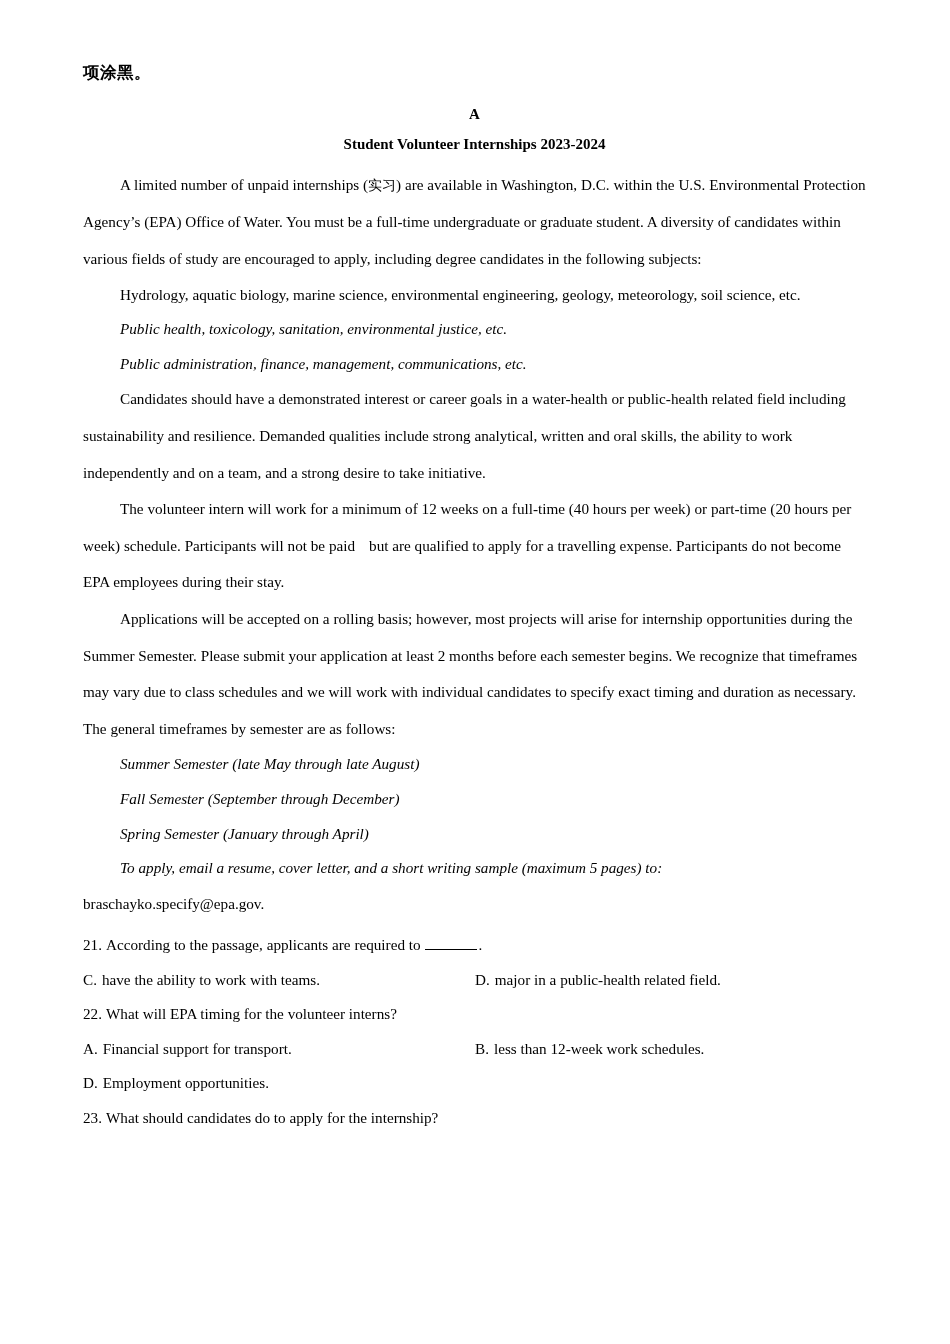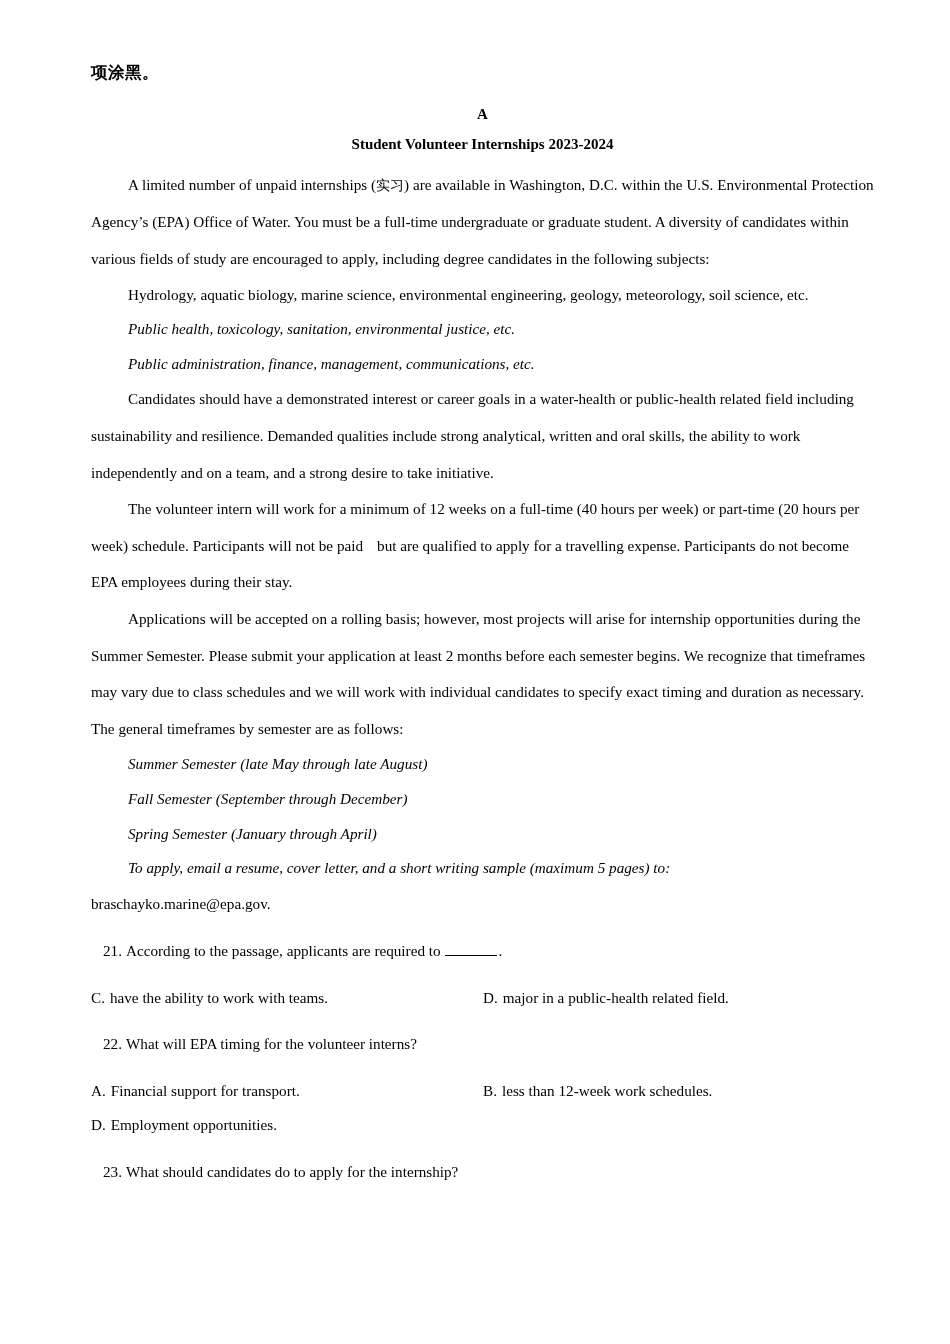--- a/index.html
+++ b/index.html
@@ -16,21 +16,21 @@
   }
   .page {
     position: relative;
     width: 950px;
     height: 1344px;
     box-sizing: border-box;
     padding: 0;
   }
   .content {
     position: absolute;
-    left: 91px;
+    left: 83px;
     top: 62px;
     width: 783px;
   }
   .cn-head {
     font-family: "DejaVu Sans", "Liberation Sans", sans-serif;
     font-size: 16.5px;
     font-weight: bold;
     line-height: 1.3;
     margin: 0 0 22px 0;
     letter-spacing: 0.5px;
@@ -69,21 +69,21 @@
     margin: 0;
     font-size: 15.2px;
     line-height: 34.6px;
     text-indent: 37px;
     font-style: italic;
   }
   .questions {
     margin-top: 6px;
   }
   p.question {
-    margin: 12px;
+    margin: 0;
     font-size: 15.2px;
     line-height: 34.5px;
     text-indent: 0;
   }
   .qnum { margin-right: 4px; }
   .blank-line {
     display: inline-block;
     width: 52px;
     border-bottom: 1px solid #000;
     height: 0.85em;
@@ -130,21 +130,21 @@
 
     <p class="body-para"><span>The volunteer intern will work for a minimum of 12 weeks on a full-time (40 hours per week) or part-time (20 hours per week) schedule. Participants will not be paid</span><span class="wide-gap"></span><span>but are qualified to apply for a travelling expense. Participants do not become EPA employees during their stay.</span></p>
 
     <p class="body-para">Applications will be accepted on a rolling basis; however, most projects will arise for internship opportunities during the Summer Semester. Please submit your application at least 2 months before each semester begins. We recognize that timeframes may vary due to class schedules and we will work with individual candidates to specify exact timing and duration as necessary. The general timeframes by semester are as follows:</p>
 
     <p class="list-para">Summer Semester (late May through late August)</p>
     <p class="list-para">Fall Semester (September through December)</p>
     <p class="list-para">Spring Semester (January through April)</p>
 
     <p class="list-para">To apply, email a resume, cover letter, and a short writing sample (maximum 5 pages) to:</p>
-    <p class="body-para no-indent">braschayko.marine@epa.gov.</p>
+    <p class="body-para no-indent">braschayko.specify@epa.gov.</p>
 
     <div class="questions">
 
       <p class="question"><span class="qnum">21.</span><span>According to the passage, applicants are required to</span> <span class="blank-line"></span><span>.</span></p>
 
       <div class="options-row">
         <div class="opt-col"><span class="opt-letter">C.</span><span>have the ability to work with teams.</span></div>
         <div class="opt-col"><span class="opt-letter">D.</span><span>major in a public-health related field.</span></div>
       </div>
 

